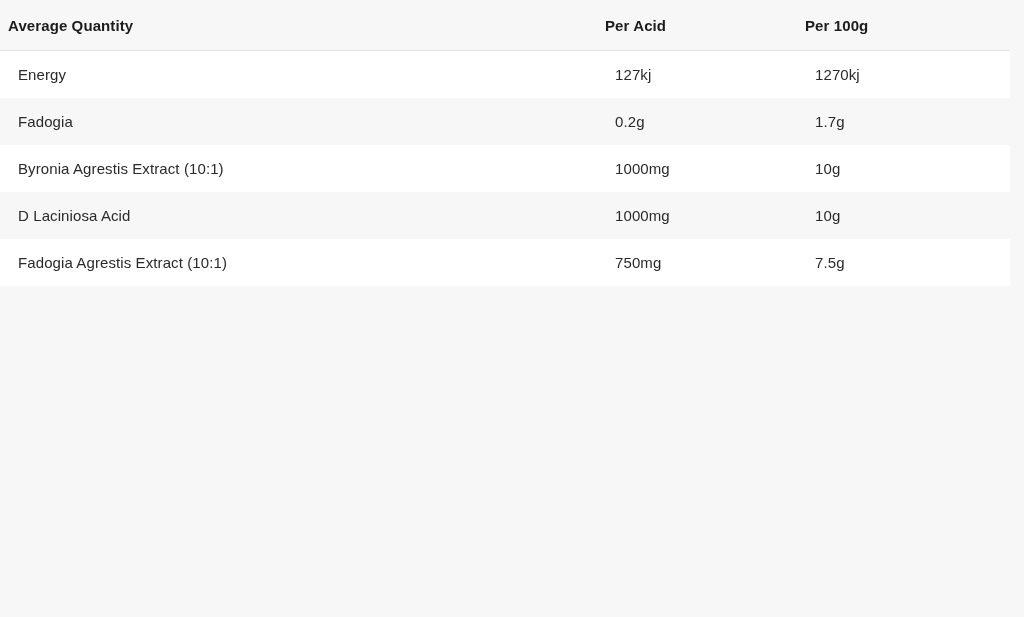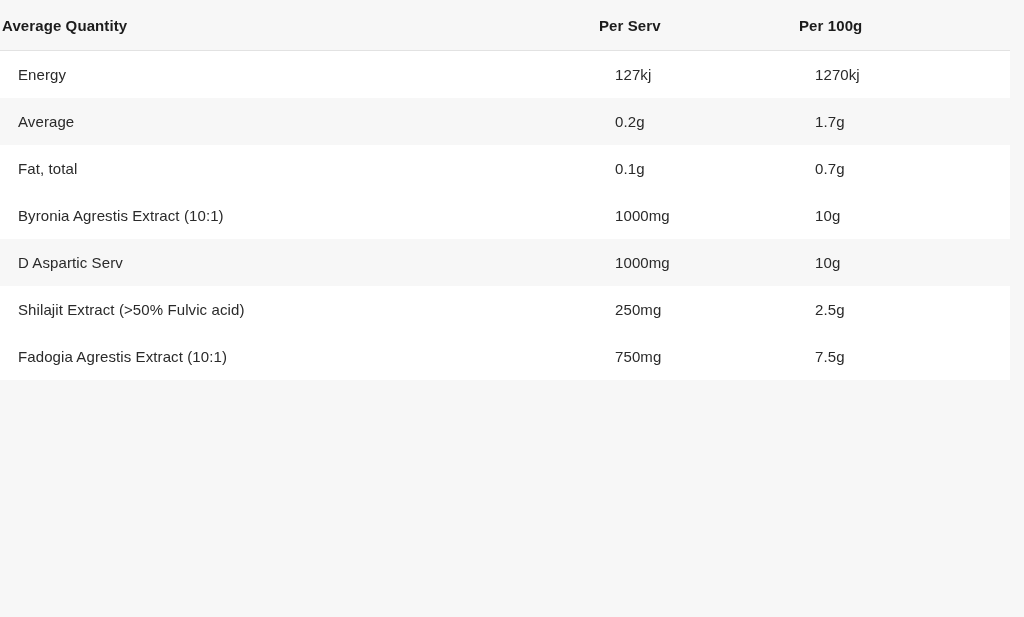--- a/index.html
+++ b/index.html
@@ -27,21 +27,21 @@
   }
   table.nutrition col.c-name { width: 597px; }
   table.nutrition col.c-serv { width: 200px; }
   table.nutrition col.c-hund { width: 213px; }
 
   table.nutrition thead th {
     text-align: left;
     font-size: 15px;
     font-weight: bold;
     color: #1c1c1c;
-    padding: 17px 0 16px 2px;
+    padding: 17px 0 16px 8px;
     background: #f7f7f7;
     border-bottom: 1px solid #e2e2e2;
     letter-spacing: 0.1px;
   }
   table.nutrition tbody td {
     text-align: left;
     font-size: 15px;
     font-weight: normal;
     color: #2a2a2a;
     padding: 15px 0 15px 18px;
@@ -69,54 +69,44 @@
 
   <table class="nutrition">
     <colgroup>
       <col class="c-name">
       <col class="c-serv">
       <col class="c-hund">
     </colgroup>
     <thead>
       <tr>
         <th>Average Quantity</th>
-        <th>Per Serv</th>
+        <th>Per Acid</th>
         <th>Per 100g</th>
       </tr>
     </thead>
     <tbody>
       <tr class="odd">
         <td>Energy</td>
         <td>127kj</td>
         <td>1270kj</td>
       </tr>
       <tr class="even">
-        <td>Average</td>
+        <td>Fadogia</td>
         <td>0.2g</td>
         <td>1.7g</td>
-      </tr>
-      <tr class="odd">
-        <td>Fat, total</td>
-        <td>0.1g</td>
-        <td>0.7g</td>
       </tr>
       <tr class="odd">
         <td>Byronia Agrestis Extract (10:1)</td>
         <td>1000mg</td>
         <td>10g</td>
       </tr>
       <tr class="even">
-        <td>D Aspartic Serv</td>
+        <td>D Laciniosa Acid</td>
         <td>1000mg</td>
         <td>10g</td>
-      </tr>
-      <tr class="odd">
-        <td>Shilajit Extract (&gt;50% Fulvic acid)</td>
-        <td>250mg</td>
-        <td>2.5g</td>
       </tr>
       <tr class="odd">
         <td>Fadogia Agrestis Extract (10:1)</td>
         <td>750mg</td>
         <td>7.5g</td>
       </tr>
     </tbody>
   </table>
 
   <p class="footnote">

